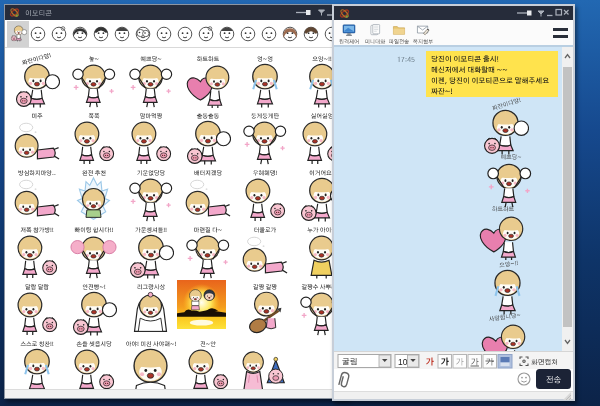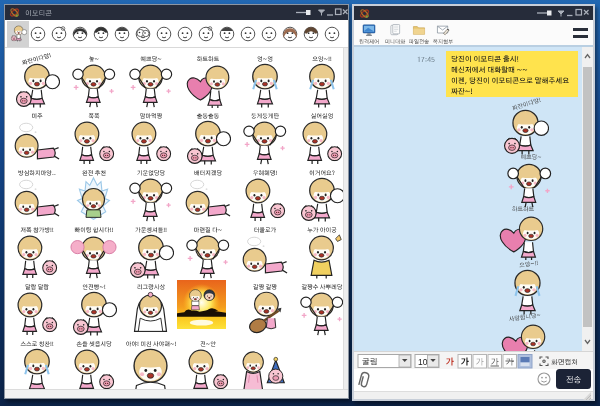--- a/index.html
+++ b/index.html
@@ -383,21 +383,21 @@
 <path transform="translate(120.8,298.0)" d="M4.1 0.5V-4.7H4.6V-2.6H5.4V-2.1H4.6V0.5ZM0.5 -2.4Q0.5 -3.3 0.9 -3.9Q1.2 -4.5 1.8 -4.5Q2.4 -4.5 2.8 -3.9Q3.1 -3.3 3.1 -2.4Q3.1 -1.5 2.8 -0.9Q2.4 -0.4 1.8 -0.4Q1.2 -0.4 0.9 -0.9Q0.5 -1.5 0.5 -2.4ZM1.1 -2.4Q1.1 -1.7 1.2 -1.3Q1.4 -0.9 1.8 -0.9Q2.1 -0.9 2.3 -1.1Q2.4 -1.3 2.5 -1.7Q2.6 -2.0 2.6 -2.4Q2.6 -3.1 2.4 -3.5Q2.2 -4.0 1.8 -4.0Q1.4 -4.0 1.2 -3.5Q1.1 -3.1 1.1 -2.4Z M9.7 0.5V-4.7H10.2V-3.4H11.0V-3.0H10.2V-1.5H11.0V-1.1H10.2V0.5ZM6.2 -2.4Q6.2 -3.3 6.5 -3.9Q6.8 -4.5 7.5 -4.5Q8.1 -4.5 8.4 -3.9Q8.8 -3.3 8.8 -2.4Q8.8 -1.5 8.4 -0.9Q8.1 -0.4 7.5 -0.4Q6.8 -0.4 6.5 -0.9Q6.2 -1.5 6.2 -2.4ZM6.7 -2.4Q6.7 -1.7 6.9 -1.3Q7.1 -0.9 7.5 -0.9Q7.7 -0.9 7.9 -1.1Q8.1 -1.3 8.2 -1.7Q8.2 -2.0 8.2 -2.4Q8.2 -3.1 8.0 -3.5Q7.8 -4.0 7.5 -4.0Q7.1 -4.0 6.9 -3.5Q6.7 -3.1 6.7 -2.4Z M11.8 0.0V-0.7H12.6V0.0ZM12.4 -1.2H11.9L11.9 -4.3H12.5Z M18.9 0.5V-4.7H19.4V0.5ZM15.3 -0.6V-4.2H17.7V-0.6ZM15.8 -1.0H17.2V-3.8H15.8Z M21.5 0.4V-1.1H22.1V-0.1H25.2V0.4ZM24.5 -0.8V-4.7H25.1V-0.8ZM21.4 -4.2V-4.6H23.4V-4.2ZM20.6 -1.6Q21.2 -1.8 21.6 -2.2Q22.1 -2.5 22.1 -3.0V-3.2H20.8V-3.6H23.9V-3.2H22.7V-3.0Q22.7 -2.8 22.8 -2.6Q23.0 -2.4 23.2 -2.2Q23.4 -2.0 23.6 -1.9Q23.8 -1.8 24.0 -1.7L23.7 -1.3Q23.4 -1.5 23.0 -1.8Q22.6 -2.1 22.4 -2.3Q22.2 -2.0 21.8 -1.7Q21.3 -1.4 20.9 -1.2Z M31.2 0.5V-4.7H31.8V-2.5H32.6V-2.0H31.8V0.5ZM27.3 -0.6Q27.6 -0.8 27.8 -1.1Q28.1 -1.4 28.3 -1.8Q28.6 -2.1 28.7 -2.6Q28.8 -3.1 28.8 -3.6V-4.4H29.3V-3.6Q29.3 -3.1 29.5 -2.6Q29.6 -2.2 29.9 -1.8Q30.1 -1.4 30.3 -1.2Q30.5 -0.9 30.8 -0.8L30.4 -0.4Q30.1 -0.7 29.7 -1.2Q29.3 -1.8 29.1 -2.3Q29.0 -1.8 28.6 -1.2Q28.2 -0.6 27.7 -0.2Z M36.9 0.5V-4.7H37.4V-3.4H38.2V-3.0H37.4V-1.5H38.2V-1.1H37.4V0.5ZM33.4 -2.4Q33.4 -3.3 33.7 -3.9Q34.1 -4.5 34.7 -4.5Q35.3 -4.5 35.6 -3.9Q36.0 -3.3 36.0 -2.4Q36.0 -1.5 35.6 -0.9Q35.3 -0.4 34.7 -0.4Q34.1 -0.4 33.7 -0.9Q33.4 -1.5 33.4 -2.4ZM33.9 -2.4Q33.9 -1.7 34.1 -1.3Q34.3 -0.9 34.7 -0.9Q34.9 -0.9 35.1 -1.1Q35.3 -1.3 35.4 -1.7Q35.4 -2.0 35.4 -2.4Q35.4 -3.1 35.3 -3.5Q35.1 -4.0 34.7 -4.0Q34.3 -4.0 34.1 -3.5Q33.9 -3.1 33.9 -2.4Z M41.9 0.3V-4.6H42.4V-2.5H43.0V-4.7H43.5V0.5H43.0V-2.0H42.4V0.3ZM39.5 -3.9V-4.4H41.1V-3.9ZM38.9 -2.9V-3.3H41.5V-2.9ZM39.1 -1.4Q39.1 -1.8 39.4 -2.1Q39.7 -2.4 40.3 -2.4Q40.8 -2.4 41.1 -2.1Q41.5 -1.8 41.5 -1.4Q41.5 -0.9 41.1 -0.6Q40.8 -0.3 40.3 -0.3Q39.7 -0.3 39.4 -0.6Q39.1 -0.9 39.1 -1.4ZM39.6 -1.4Q39.6 -1.1 39.8 -0.9Q40.0 -0.7 40.3 -0.7Q40.5 -0.7 40.7 -0.9Q40.9 -1.1 40.9 -1.4Q40.9 -1.6 40.7 -1.8Q40.5 -2.0 40.3 -2.0Q40.0 -2.0 39.8 -1.8Q39.6 -1.6 39.6 -1.4Z M44.5 -1.8Q44.9 -2.7 45.7 -2.7Q45.9 -2.7 46.1 -2.6Q46.4 -2.5 46.5 -2.3Q46.6 -2.2 46.8 -2.1Q47.0 -1.9 47.1 -1.9Q47.3 -1.9 47.4 -2.0Q47.5 -2.0 47.6 -2.2Q47.7 -2.3 47.7 -2.3Q47.7 -2.4 47.8 -2.5Q47.8 -2.6 47.8 -2.6L48.3 -2.4Q47.9 -1.5 47.1 -1.5Q46.9 -1.5 46.7 -1.6Q46.5 -1.7 46.3 -1.8Q46.2 -2.0 46.0 -2.1Q45.9 -2.2 45.7 -2.2Q45.3 -2.2 45.0 -1.6Z M49.2 0.0V-0.7H50.0V0.0ZM49.8 -1.2H49.3L49.3 -4.3H49.9Z" fill="#2a2a2a"></path>
 <use href="#poseV" x="122" y="299" width="47" height="47"></use>
 <path transform="translate(195.1,298.0)" d="M1.4 0.4V-1.3H1.9V-0.1H5.1V0.4ZM3.3 -2.8V-3.3H4.4V-4.7H4.9V-0.9H4.4V-2.8ZM0.4 -1.8Q0.5 -1.8 0.7 -1.9Q0.9 -2.0 1.1 -2.2Q1.3 -2.4 1.5 -2.6Q1.6 -2.7 1.7 -3.0Q1.8 -3.2 1.9 -3.5V-3.9H0.7V-4.4H3.6V-3.9H2.4V-3.5Q2.4 -3.2 2.6 -3.0Q2.7 -2.7 2.9 -2.5Q3.1 -2.3 3.4 -2.1Q3.6 -2.0 3.8 -1.9L3.5 -1.5Q3.1 -1.7 2.7 -2.0Q2.3 -2.4 2.1 -2.7Q2.0 -2.4 1.5 -2.0Q1.1 -1.6 0.7 -1.4Z M6.0 -1.8Q6.4 -2.7 7.2 -2.7Q7.4 -2.7 7.6 -2.6Q7.9 -2.5 8.0 -2.3Q8.1 -2.2 8.3 -2.1Q8.5 -1.9 8.6 -1.9Q8.8 -1.9 8.9 -2.0Q9.0 -2.0 9.1 -2.2Q9.2 -2.3 9.2 -2.3Q9.2 -2.4 9.3 -2.5Q9.3 -2.6 9.3 -2.6L9.8 -2.4Q9.4 -1.5 8.6 -1.5Q8.4 -1.5 8.2 -1.6Q8.0 -1.7 7.8 -1.8Q7.7 -2.0 7.5 -2.1Q7.4 -2.2 7.2 -2.2Q6.8 -2.2 6.5 -1.6Z M11.4 0.4V-1.3H12.0V-0.1H15.0V0.4ZM14.3 -0.9V-4.7H14.8V-3.8H15.5V-3.3H14.8V-2.3H15.5V-1.9H14.8V-0.9ZM10.6 -3.2Q10.6 -3.8 11.0 -4.1Q11.4 -4.5 12.0 -4.5Q12.6 -4.5 13.0 -4.1Q13.4 -3.8 13.4 -3.2Q13.4 -2.6 13.0 -2.2Q12.6 -1.8 12.0 -1.8Q11.4 -1.8 11.0 -2.2Q10.6 -2.6 10.6 -3.2ZM11.1 -3.2Q11.1 -2.8 11.4 -2.5Q11.6 -2.3 12.0 -2.3Q12.4 -2.3 12.6 -2.5Q12.9 -2.8 12.9 -3.2Q12.9 -3.6 12.6 -3.8Q12.4 -4.1 12.0 -4.1Q11.6 -4.1 11.4 -3.8Q11.1 -3.5 11.1 -3.2Z" fill="#2a2a2a"></path>
 <use href="#poseE" x="179" y="299" width="47" height="47"></use>
 <use href="#poseW" x="236" y="299" width="47" height="47"></use>
 </svg>
     </div>
 <div class="abs" style="right:0;top:43px;width:5px;height:342px;background:#ededed;border-left:1px solid #ddd"></div>
 <div class="abs" style="left:0;bottom:0;width:343px;height:9px;background:#f1f1f1;border-top:1px solid #dcdcdc"></div>
 </div>
-<div class="abs" style="left:352px;top:4px;width:243px;height:397px;background:#fff;border:2px solid #c7ced8;box-shadow:2px 3px 4px rgba(0,0,0,.45)">
+<div class="abs" style="left:332px;top:4px;width:243px;height:397px;background:#fff;border:2px solid #c7ced8;box-shadow:2px 3px 4px rgba(0,0,0,.45)">
 <div class="abs" style="left:0;top:0;width:239px;height:14px;background:#262c3a">
 <svg class="abs" style="left:5px;top:2px" width="11" height="11">
         <use href="#logo" width="11" height="11"></use>
       </svg>
 <svg class="abs" style="left:0;top:0" width="239" height="14">
 <g stroke="#aab0ba" stroke-width="1.3" fill="none">
 <path d="M183 7 H193"></path>
           <rect x="193" y="4.5" width="4.5" height="5" fill="#e9ebee" stroke="none"></rect>
 <path d="M204 5 L210 5 L207 8 Z M207 8 L207 10.5" fill="#aab0ba" stroke-width="1"></path>
 <path d="M213 9.5 h5.5"></path>

